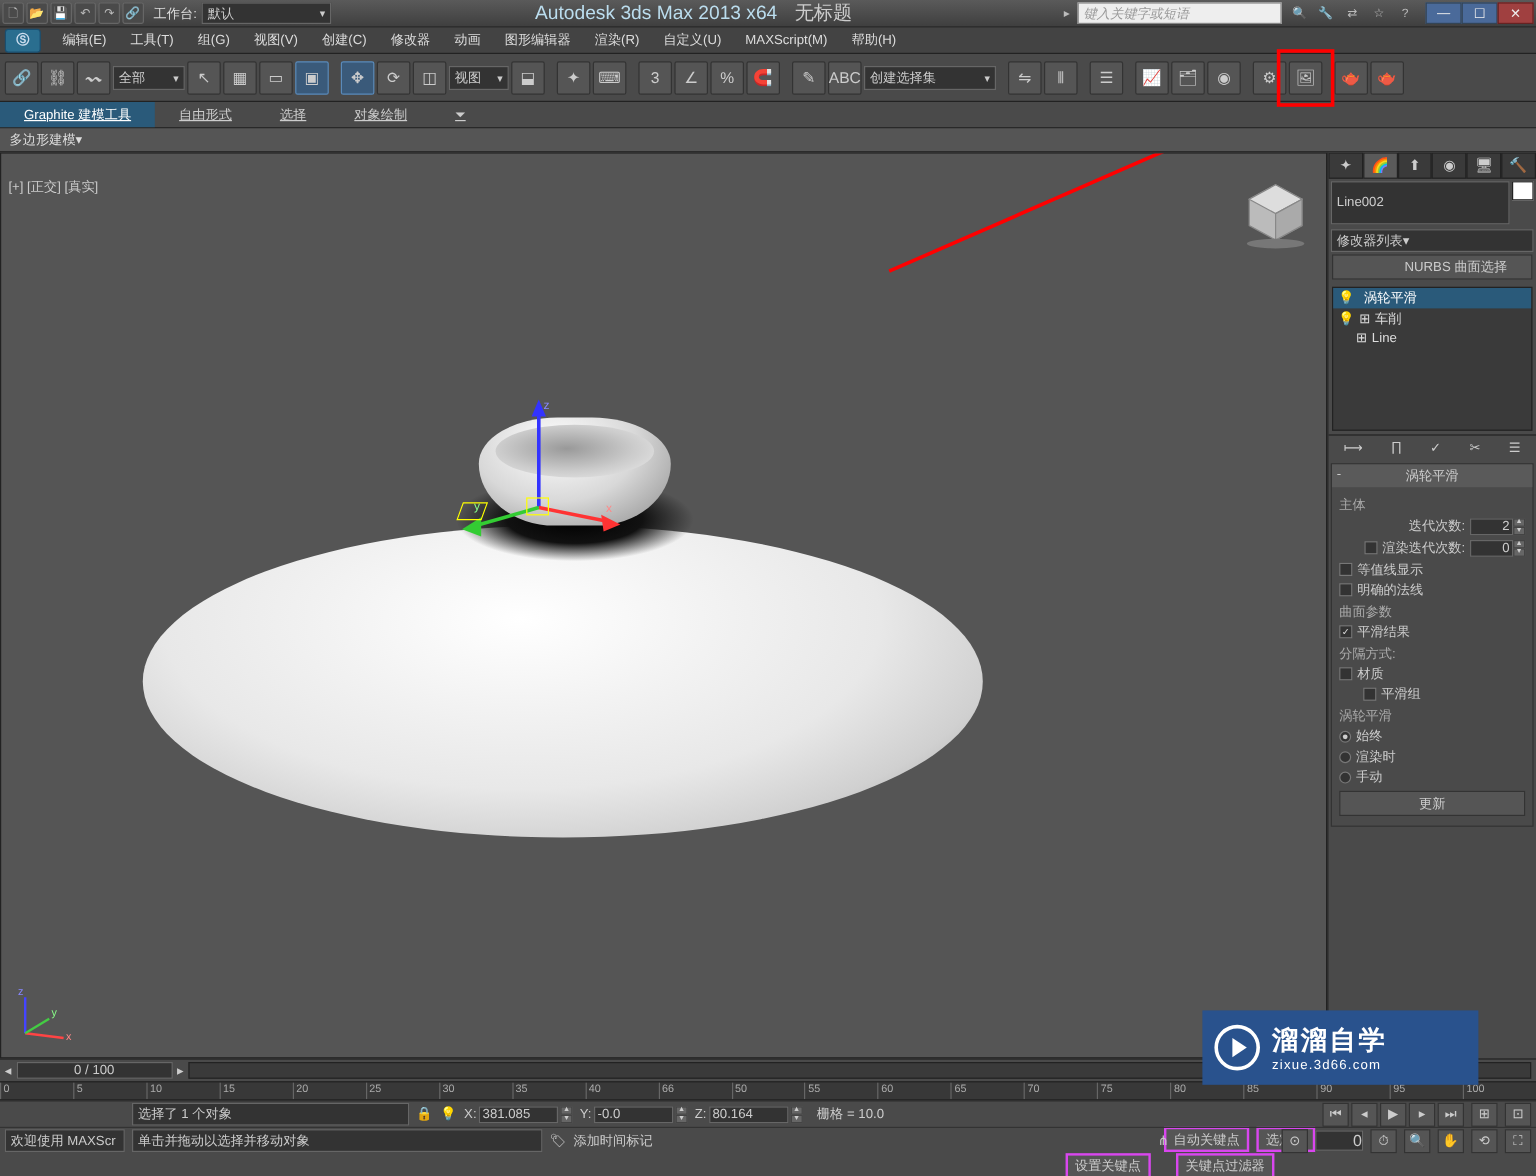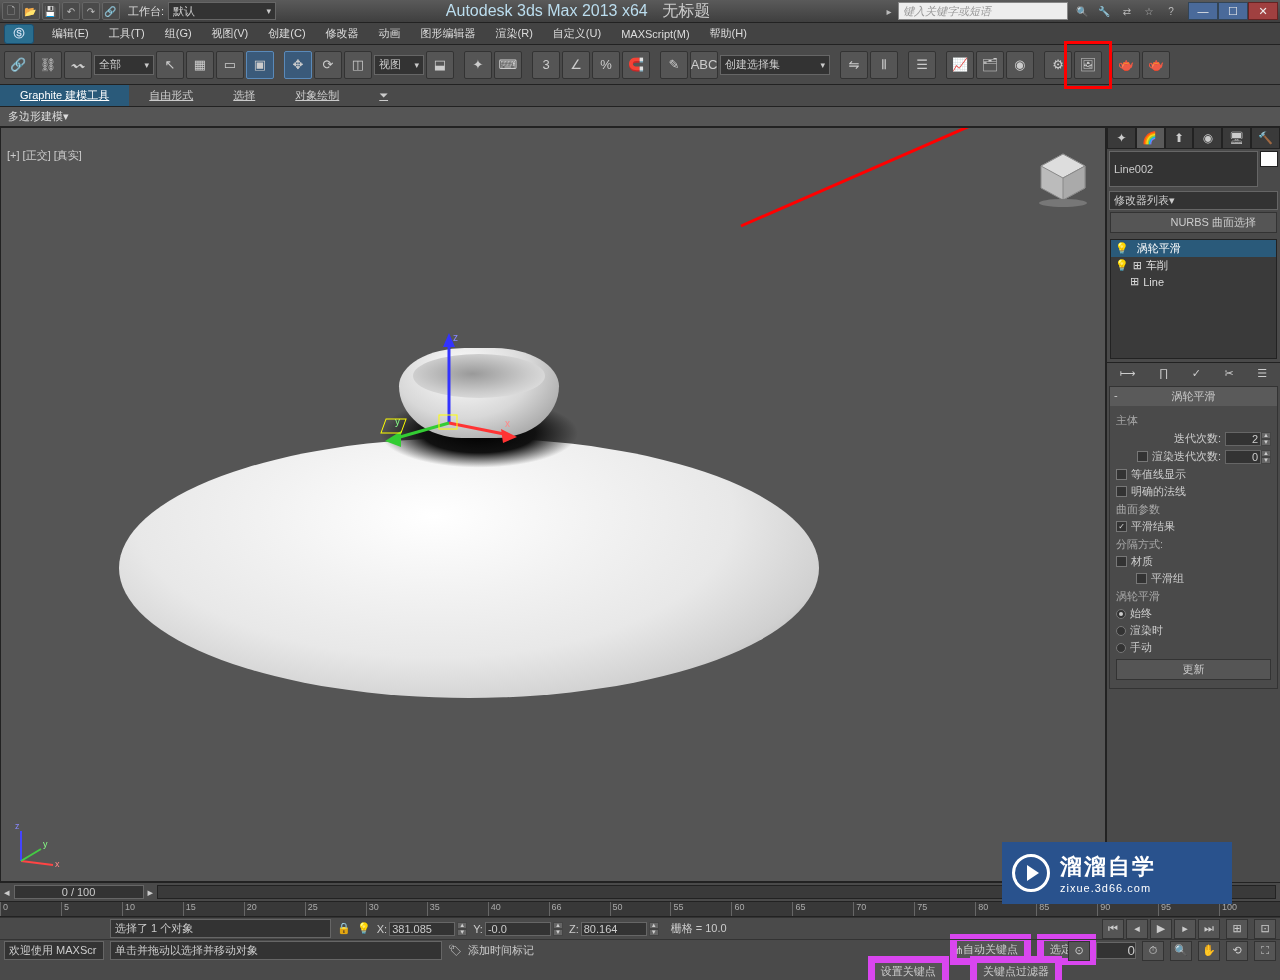--- a/index.html
+++ b/index.html
@@ -90,21 +90,21 @@
 .track { flex: 1; height: 14px; background: #3a3a3a; border: 1px solid #222; position: relative; }
 .ruler { height: 16px; background: #383838; border-top: 1px solid #222; border-bottom: 1px solid #222; position: relative; overflow: hidden; display:flex; }
 .ruler-tick { flex:1; border-left:1px solid #666; font-size:9px; color:#aaa; padding-left:2px; }
 .status-rows { display: flex; flex-direction: column; }
 .status-row { height: 22px; display: flex; align-items: center; padding: 0 4px; gap: 6px; border-top: 1px solid #333; }
 .status-left { width: 100px; background: #333; border: 1px solid #666; padding: 1px 4px; color: #ccc; white-space: nowrap; overflow: hidden; }
 .status-msg { flex: 1; background: #333; border: 1px solid #666; padding: 1px 4px; color: #ccc; }
 .coord { display: flex; align-items: center; gap: 2px; }
 .coord-label { color: #ccc; }
 .coord input { width: 66px; background: #333; border: 1px solid #666; color: #ccc; padding: 0 2px; font-size: 11px; }
-.key-btn { background: #555; border: 7px solid #d946ef; color: #ccc; padding: 1px 6px; margin-top: 41px; }
+.key-btn { background: #555; border: 2px solid #d946ef; color: #ccc; padding: 1px 6px; margin-top: 41px; }
 .play-controls { display: flex; gap: 2px; }
 .play-btn { width: 22px; height: 20px; background: #555; border: 1px solid #333; color: #ccc; display: flex; align-items: center; justify-content: center; }
 
 
 .watermark { position: absolute; right: 48px; bottom: 76px; width: 230px; height: 62px; background: #29528d; display: flex; align-items: center; padding: 0 10px; gap: 10px; }
 .watermark .play-icon { width: 38px; height: 38px; border: 3px solid #fff; border-radius: 50%; display: flex; align-items: center; justify-content: center; }
 .watermark .play-icon::after { content: ''; border-left: 12px solid #fff; border-top: 8px solid transparent; border-bottom: 8px solid transparent; margin-left: 3px; }
 .watermark .wm-text { color: #fff; display:flex;flex-direction:column; }
 .watermark .wm-main { font-size: 22px; font-weight: bold; letter-spacing: 2px; }
 .watermark .wm-sub { font-size: 11px; letter-spacing: 1px; }

